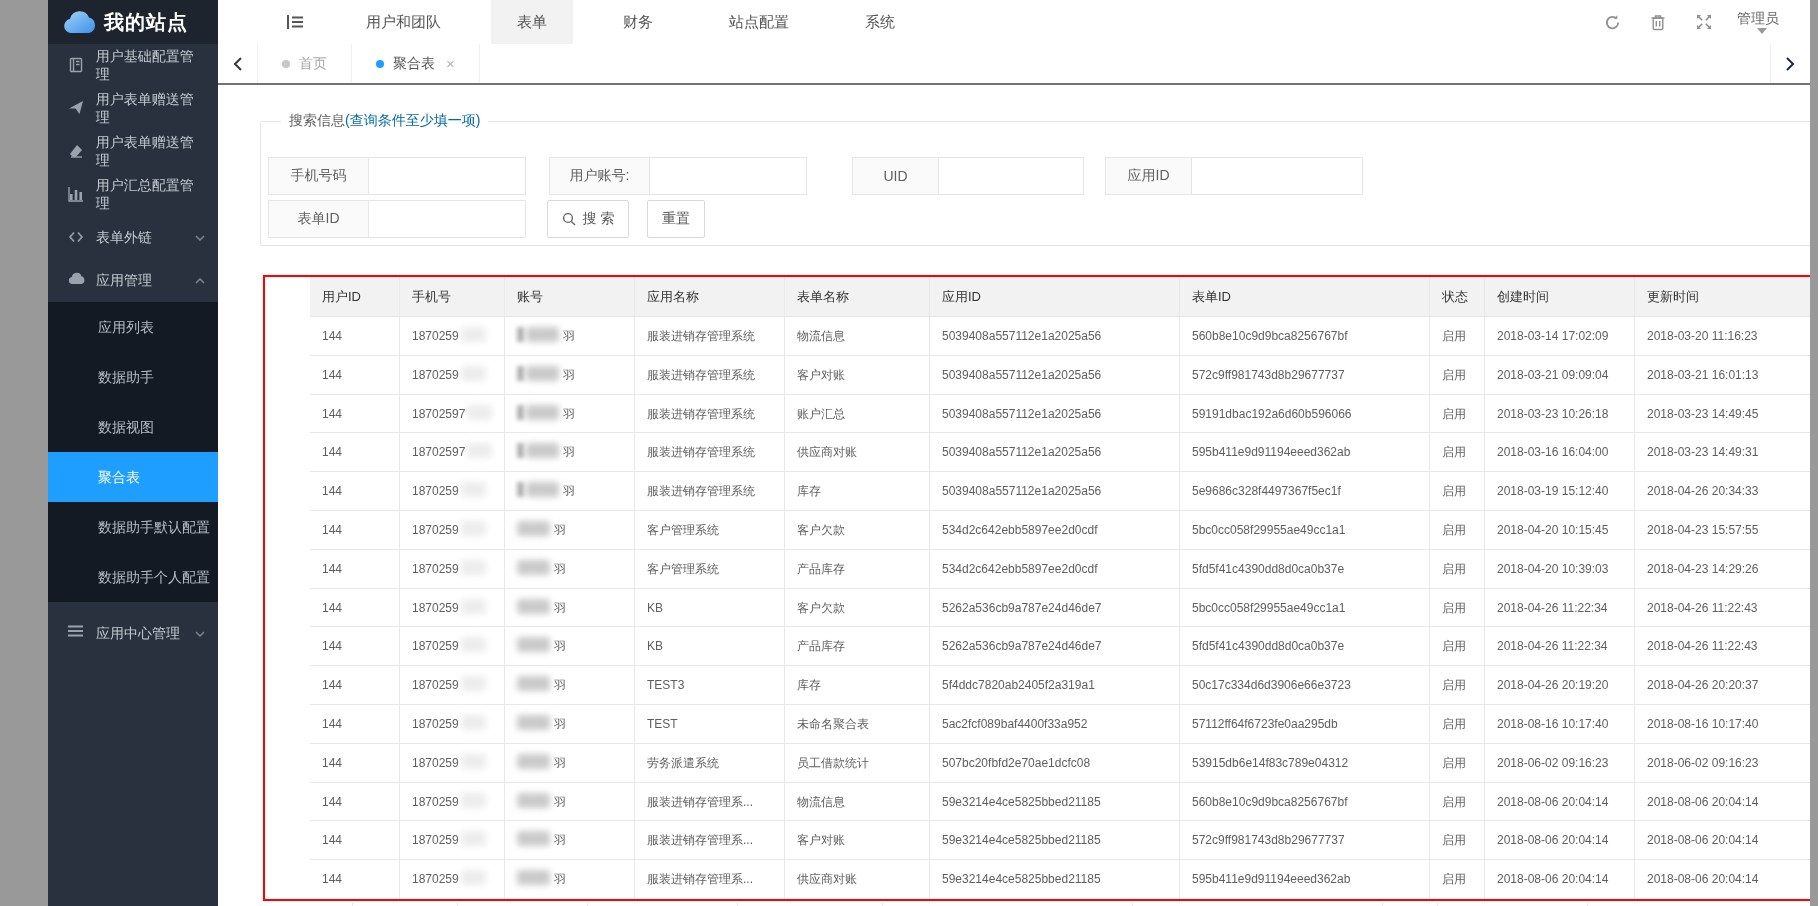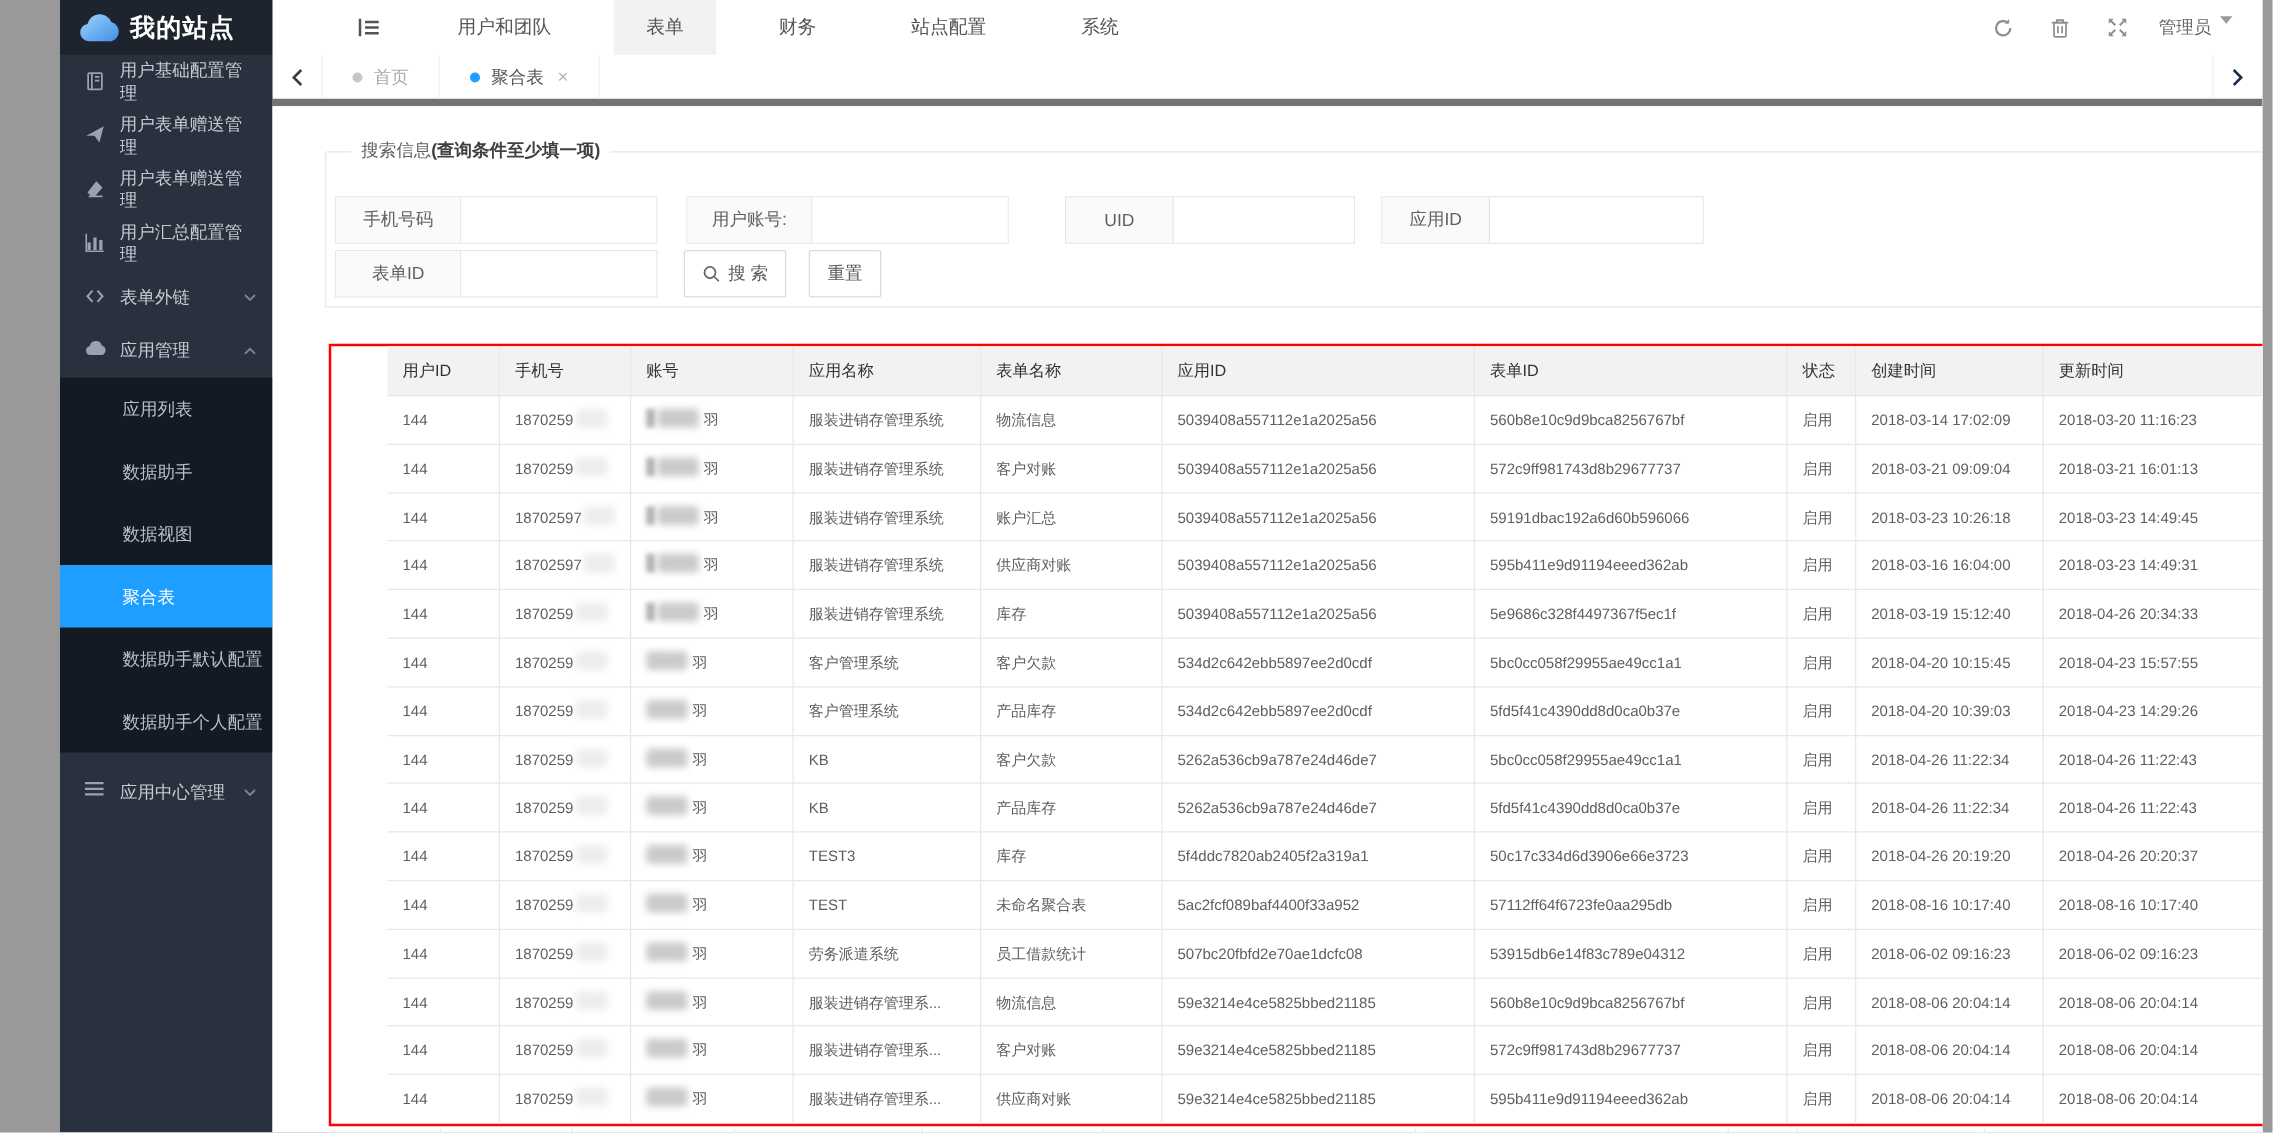--- a/index.html
+++ b/index.html
@@ -12,27 +12,27 @@
           display:flex; align-items:center; padding-left:14px; }
   .logo svg { width:34px; height:26px; margin-right:8px; }
   .logo-text { color:#fff; font-size:20px; font-weight:bold; letter-spacing:1px; }
   .topnav { position:absolute; left:170px; top:0; right:0; height:44px; display:flex; align-items:stretch; }
   .nav-toggle { width:34px; margin-left:60px; display:flex; align-items:center; justify-content:center; cursor:pointer; }
   .nav-items { display:flex; margin-left:28px;gap:24px; }
   .nav-item { padding:0 26px; line-height:44px; font-size:15px; color:#545454; cursor:pointer; }
   .nav-item.active { background:#f2f2f2; }
   .topbar-right { position:absolute; right:14px; top:0; height:44px; display:flex; align-items:center; }
   .tool-icon { width:46px; height:44px; display:flex; align-items:center; justify-content:center; cursor:pointer; }
-  .admin { display:flex; padding:0 10px; cursor:pointer; }
+  .admin { display:flex; align-items:center; padding:0 10px; cursor:pointer;flex-direction:column; }
   .admin-label { font-size:14px; color:#666; margin-right:7px; }
   .caret-down { width:0; height:0; border-left:5px solid transparent; border-right:5px solid transparent; border-top:6px solid #9a9a9a; }
 
   
   .tabbar { position:absolute; left:170px; top:44px; right:0; height:41px; background:#fff;
-            border-bottom:6px solid #737373; display:flex; }
+            border-bottom:2px solid #737373; display:flex; }
   .tab-arrow { width:40px; height:100%; display:flex; align-items:center; justify-content:center; cursor:pointer; }
   .tab-arrow.left { border-right:1px solid #f0f0f0; }
   .tab-arrow.right { position:absolute; right:0; top:0; border-left:1px solid #f0f0f0; }
   .tab { height:100%; padding:0 24px; display:flex; align-items:center; font-size:14px;
          border-right:1px solid #f0f0f0; cursor:pointer; color:#a8a8a8; }
   .tab .dot { width:8px; height:8px; border-radius:50%; background:#c6c6c6; margin-right:9px; }
   .tab.active { color:#555; }
   .tab.active .dot { background:#1E9FFF; }
   .tab-close { margin-left:11px; color:#b5b5b5; font-size:15px; }
 
@@ -45,21 +45,21 @@
   .submenu { background:#131a24; }
   .sub-item { height:50px; line-height:50px; padding-left:50px; color:#b9bec6; font-size:14px; cursor:pointer; }
   .sub-item.active { background:#1E9FFF; color:#fff; }
 
   
   .content { position:absolute; left:170px; top:85px; right:0; bottom:0; background:#fff; }
 
   fieldset.search-panel { position:absolute; left:42px; top:27px; width:1596px; height:134px;
       border:1px solid #e6e6e6; border-radius:2px; }
   fieldset.search-panel legend { margin-left:20px; padding:0 8px; font-size:14px; color:#5f5f5f; }
-  .legend-red { color:#404040;font-weight:bold; }
+  .legend-red { color:#0369a1; }
   .sgroup { position:absolute; display:flex; border:1px solid #e6e6e6; background:#fff; height:38px; }
   .slabel { background:#fafafa; border-right:1px solid #e6e6e6; font-size:14px; color:#5f5f5f;
             display:flex; align-items:center; justify-content:center; }
   .sinput { border:none; outline:none; font-size:14px; color:#333; padding:0 10px; }
   .btn { position:absolute; height:38px; background:#fff; border:1px solid #d9d9d9; border-radius:2px;
          font-size:14px; color:#595959; display:flex; align-items:center; justify-content:center; cursor:pointer; }
 
   
   .table-box { position:absolute; left:45px; top:190px; width:1595px; border:2px solid #fe0000; background:#fff;padding-left:45px; }
   .trow { display:grid; grid-template-columns:90px 105px 130px 150px 145px 250px 250px 55px 150px 1fr; }

